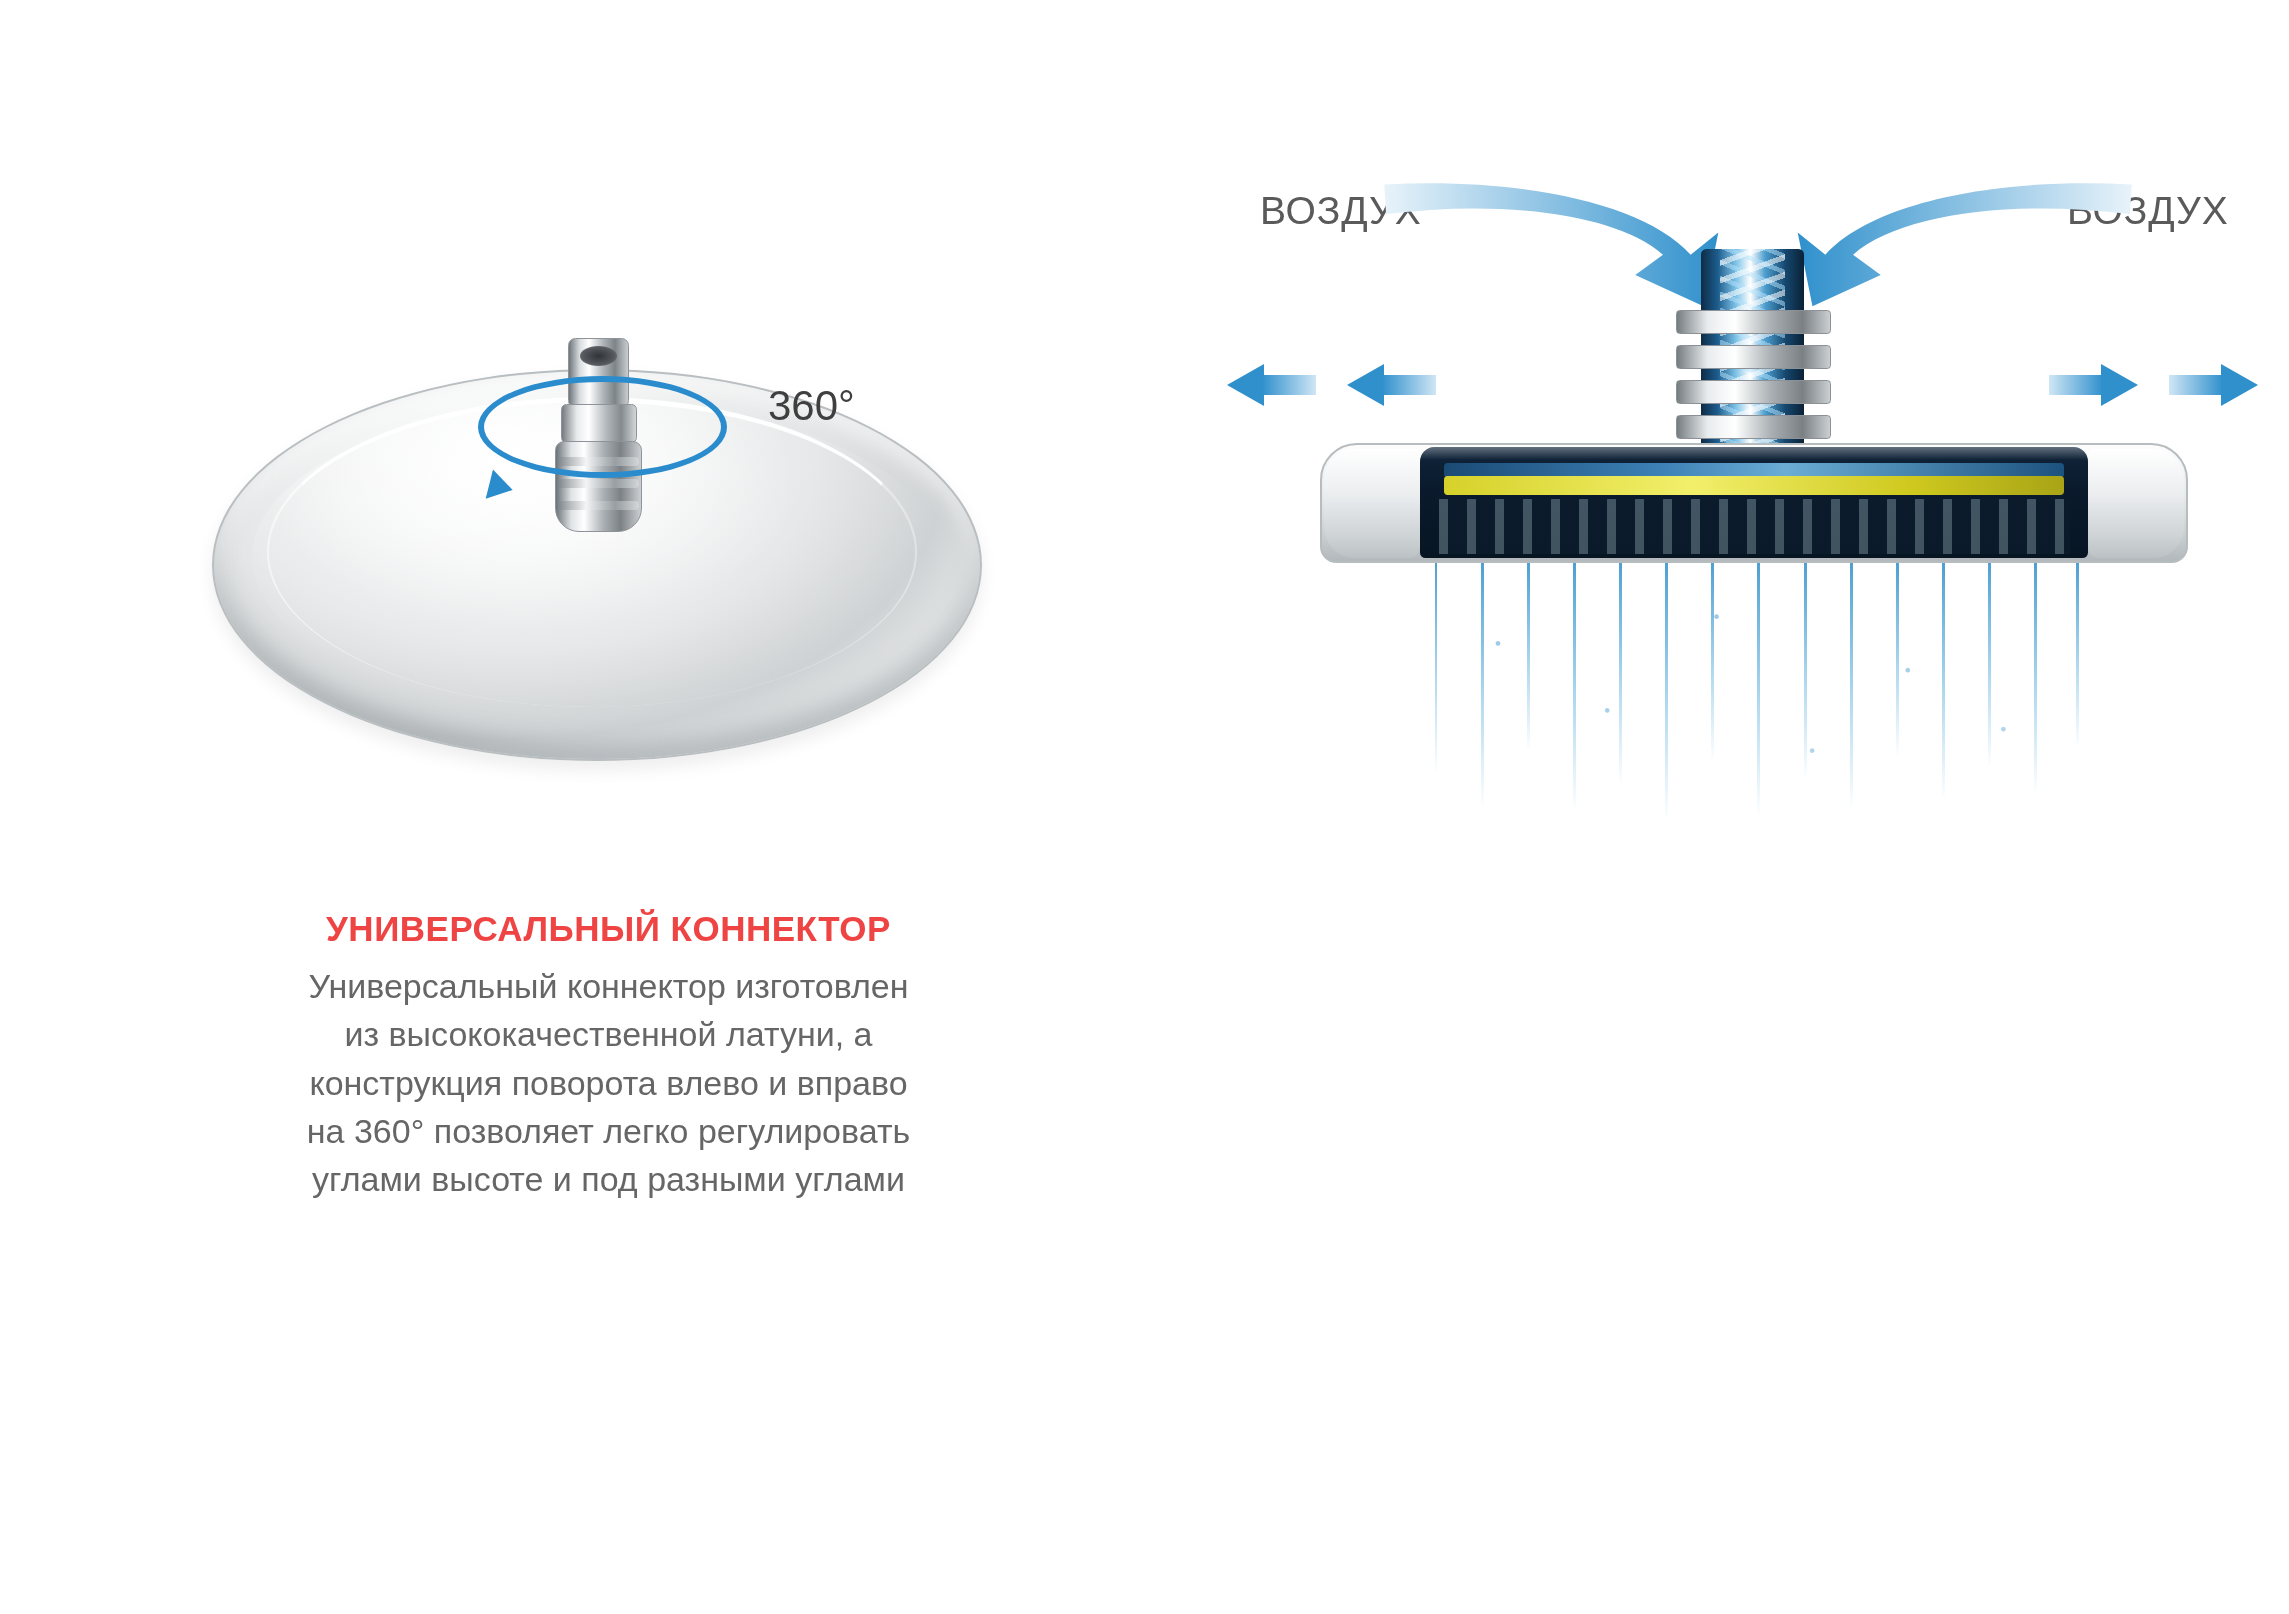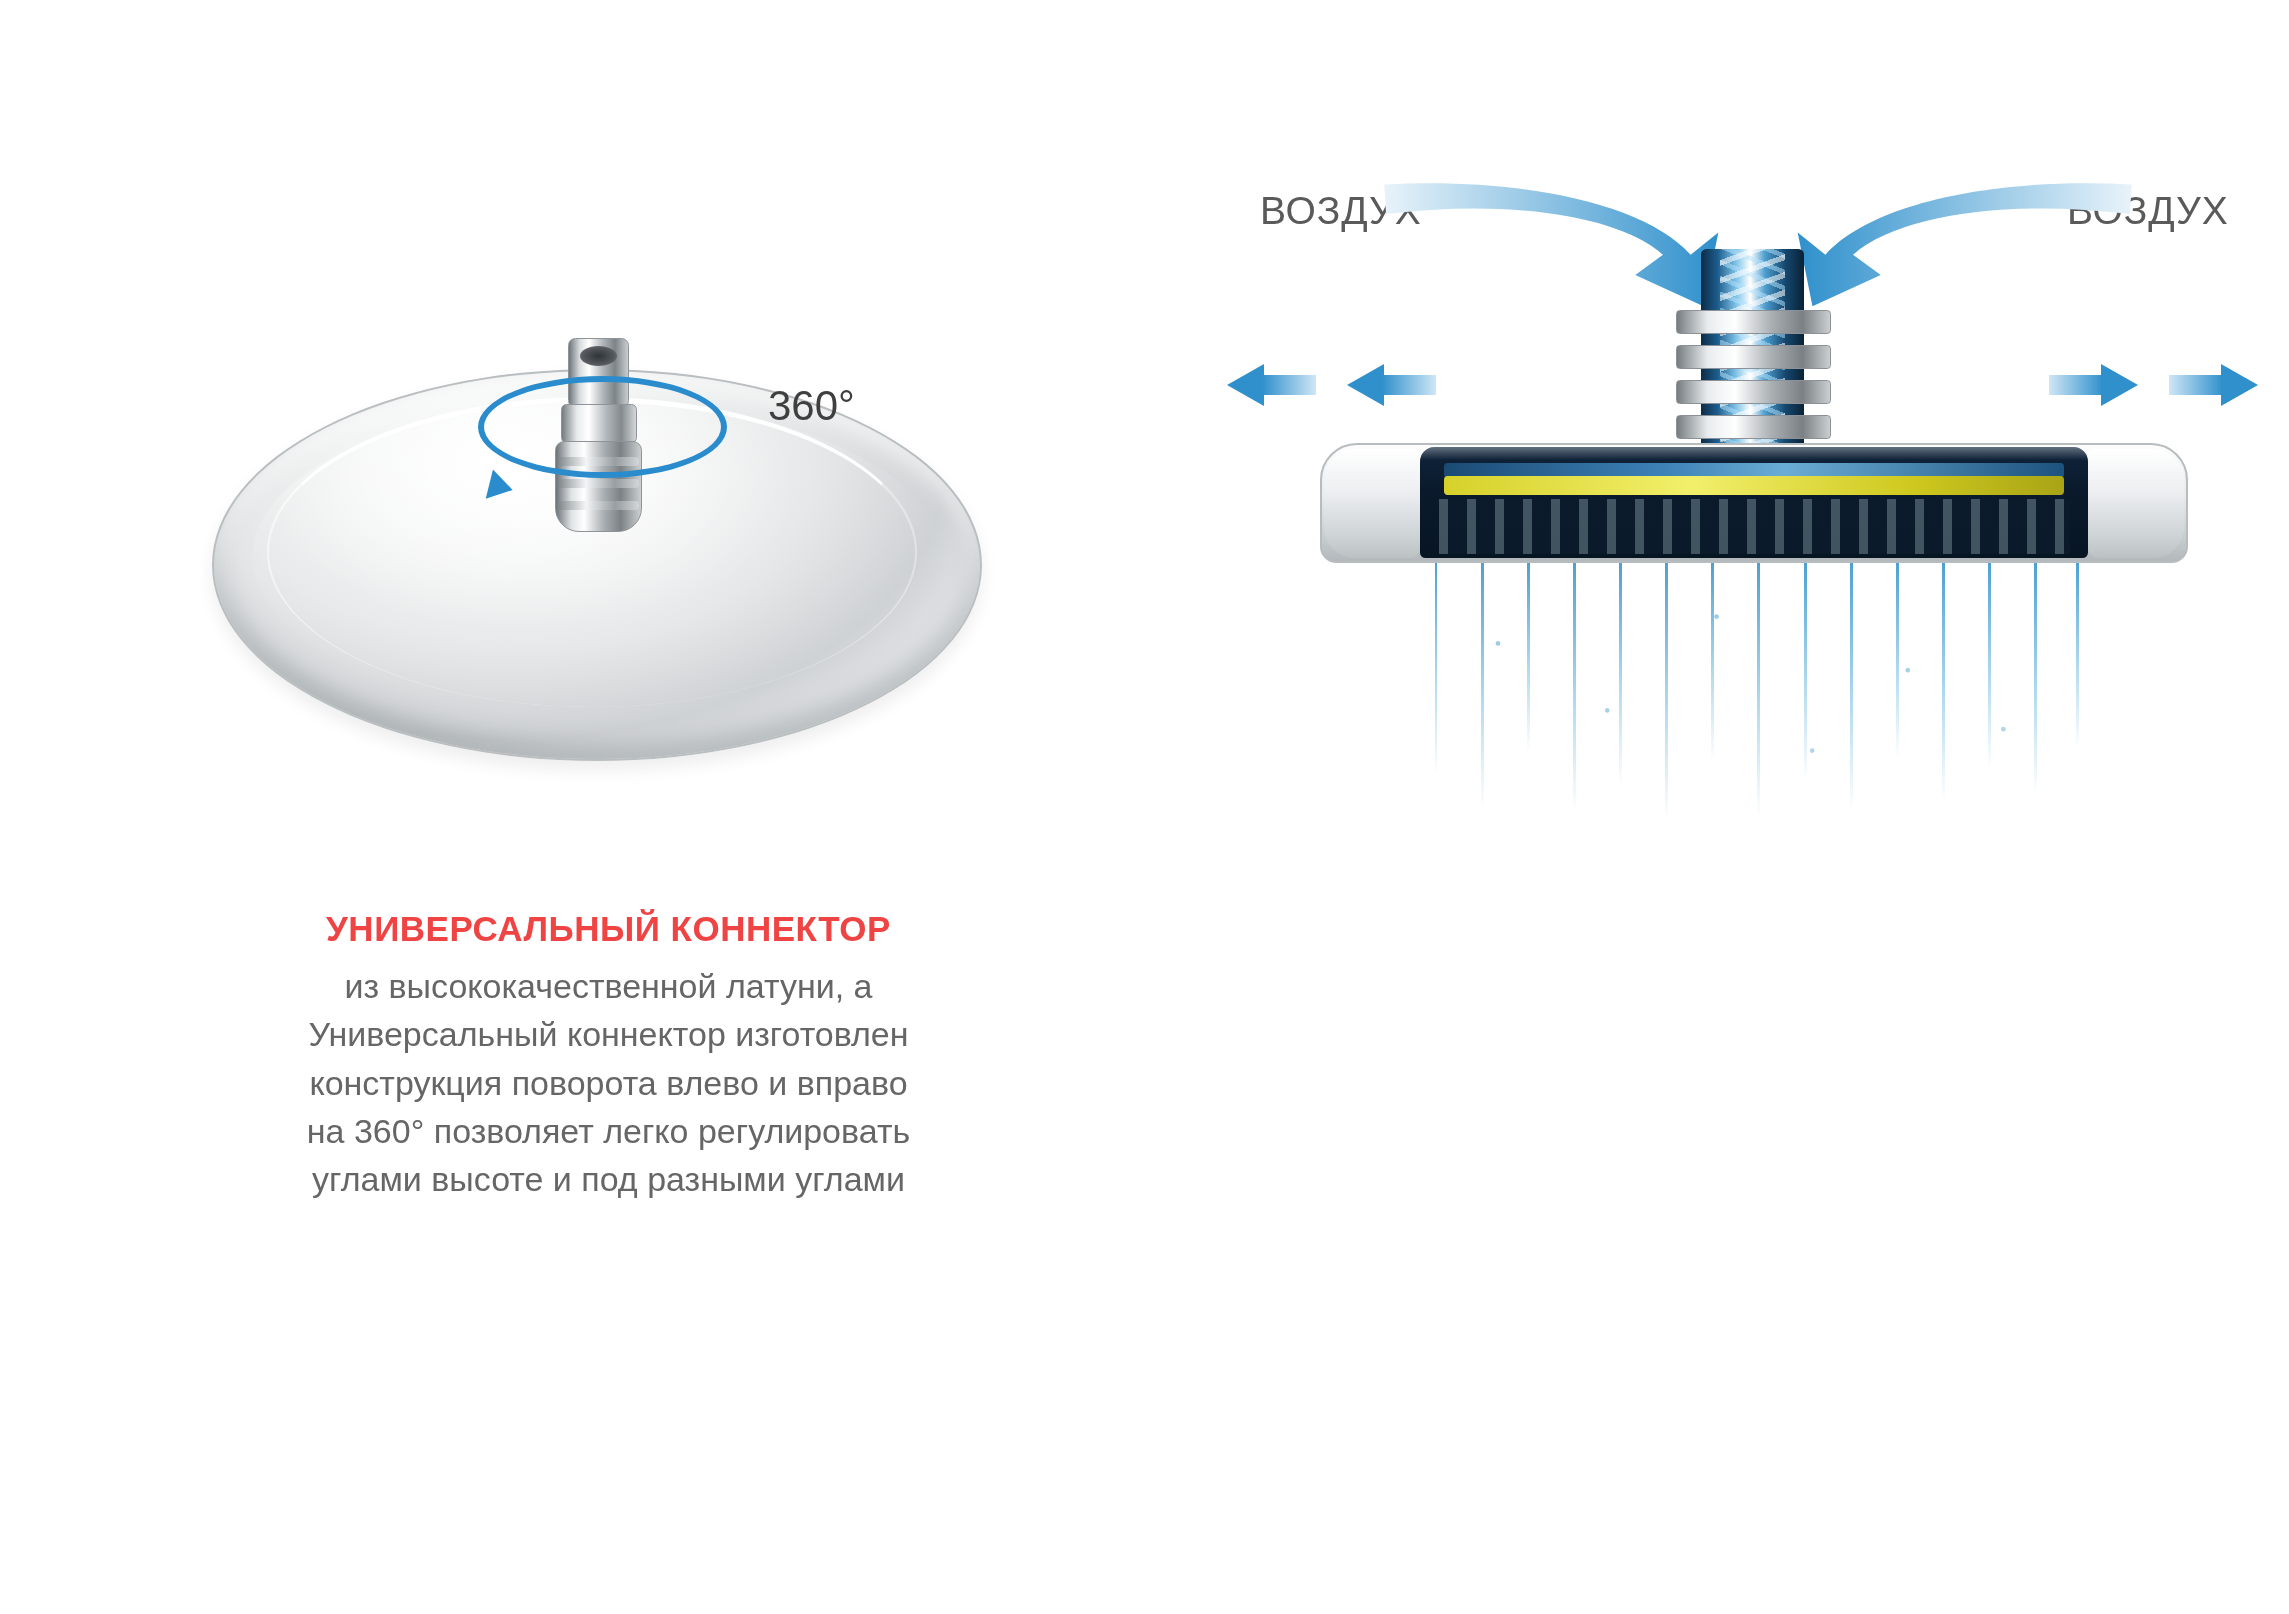--- a/index.html
+++ b/index.html
@@ -381,22 +381,22 @@
       </div>
 
       <div class="rot-ellipse"></div>
       <div class="rot-arrow"></div>
       <div class="label-360">360°</div>
     </div>
 
     <div class="caption caption-left">
       <h2 class="caption-title">УНИВЕРСАЛЬНЫЙ КОННЕКТОР</h2>
       <p class="caption-body">
+        <span>Универсальный коннектор изготовлен</span>
         <span>из высококачественной латуни, а</span>
-        <span>Универсальный коннектор изготовлен</span>
         <span>конструкция поворота влево и вправо</span>
         <span>на 360° позволяет легко регулировать</span>
         <span>углами высоте и под разными углами</span>
       </p>
     </div>
   </div>
 
   <div class="panel panel-right">
 
     <div class="air-wrap">

